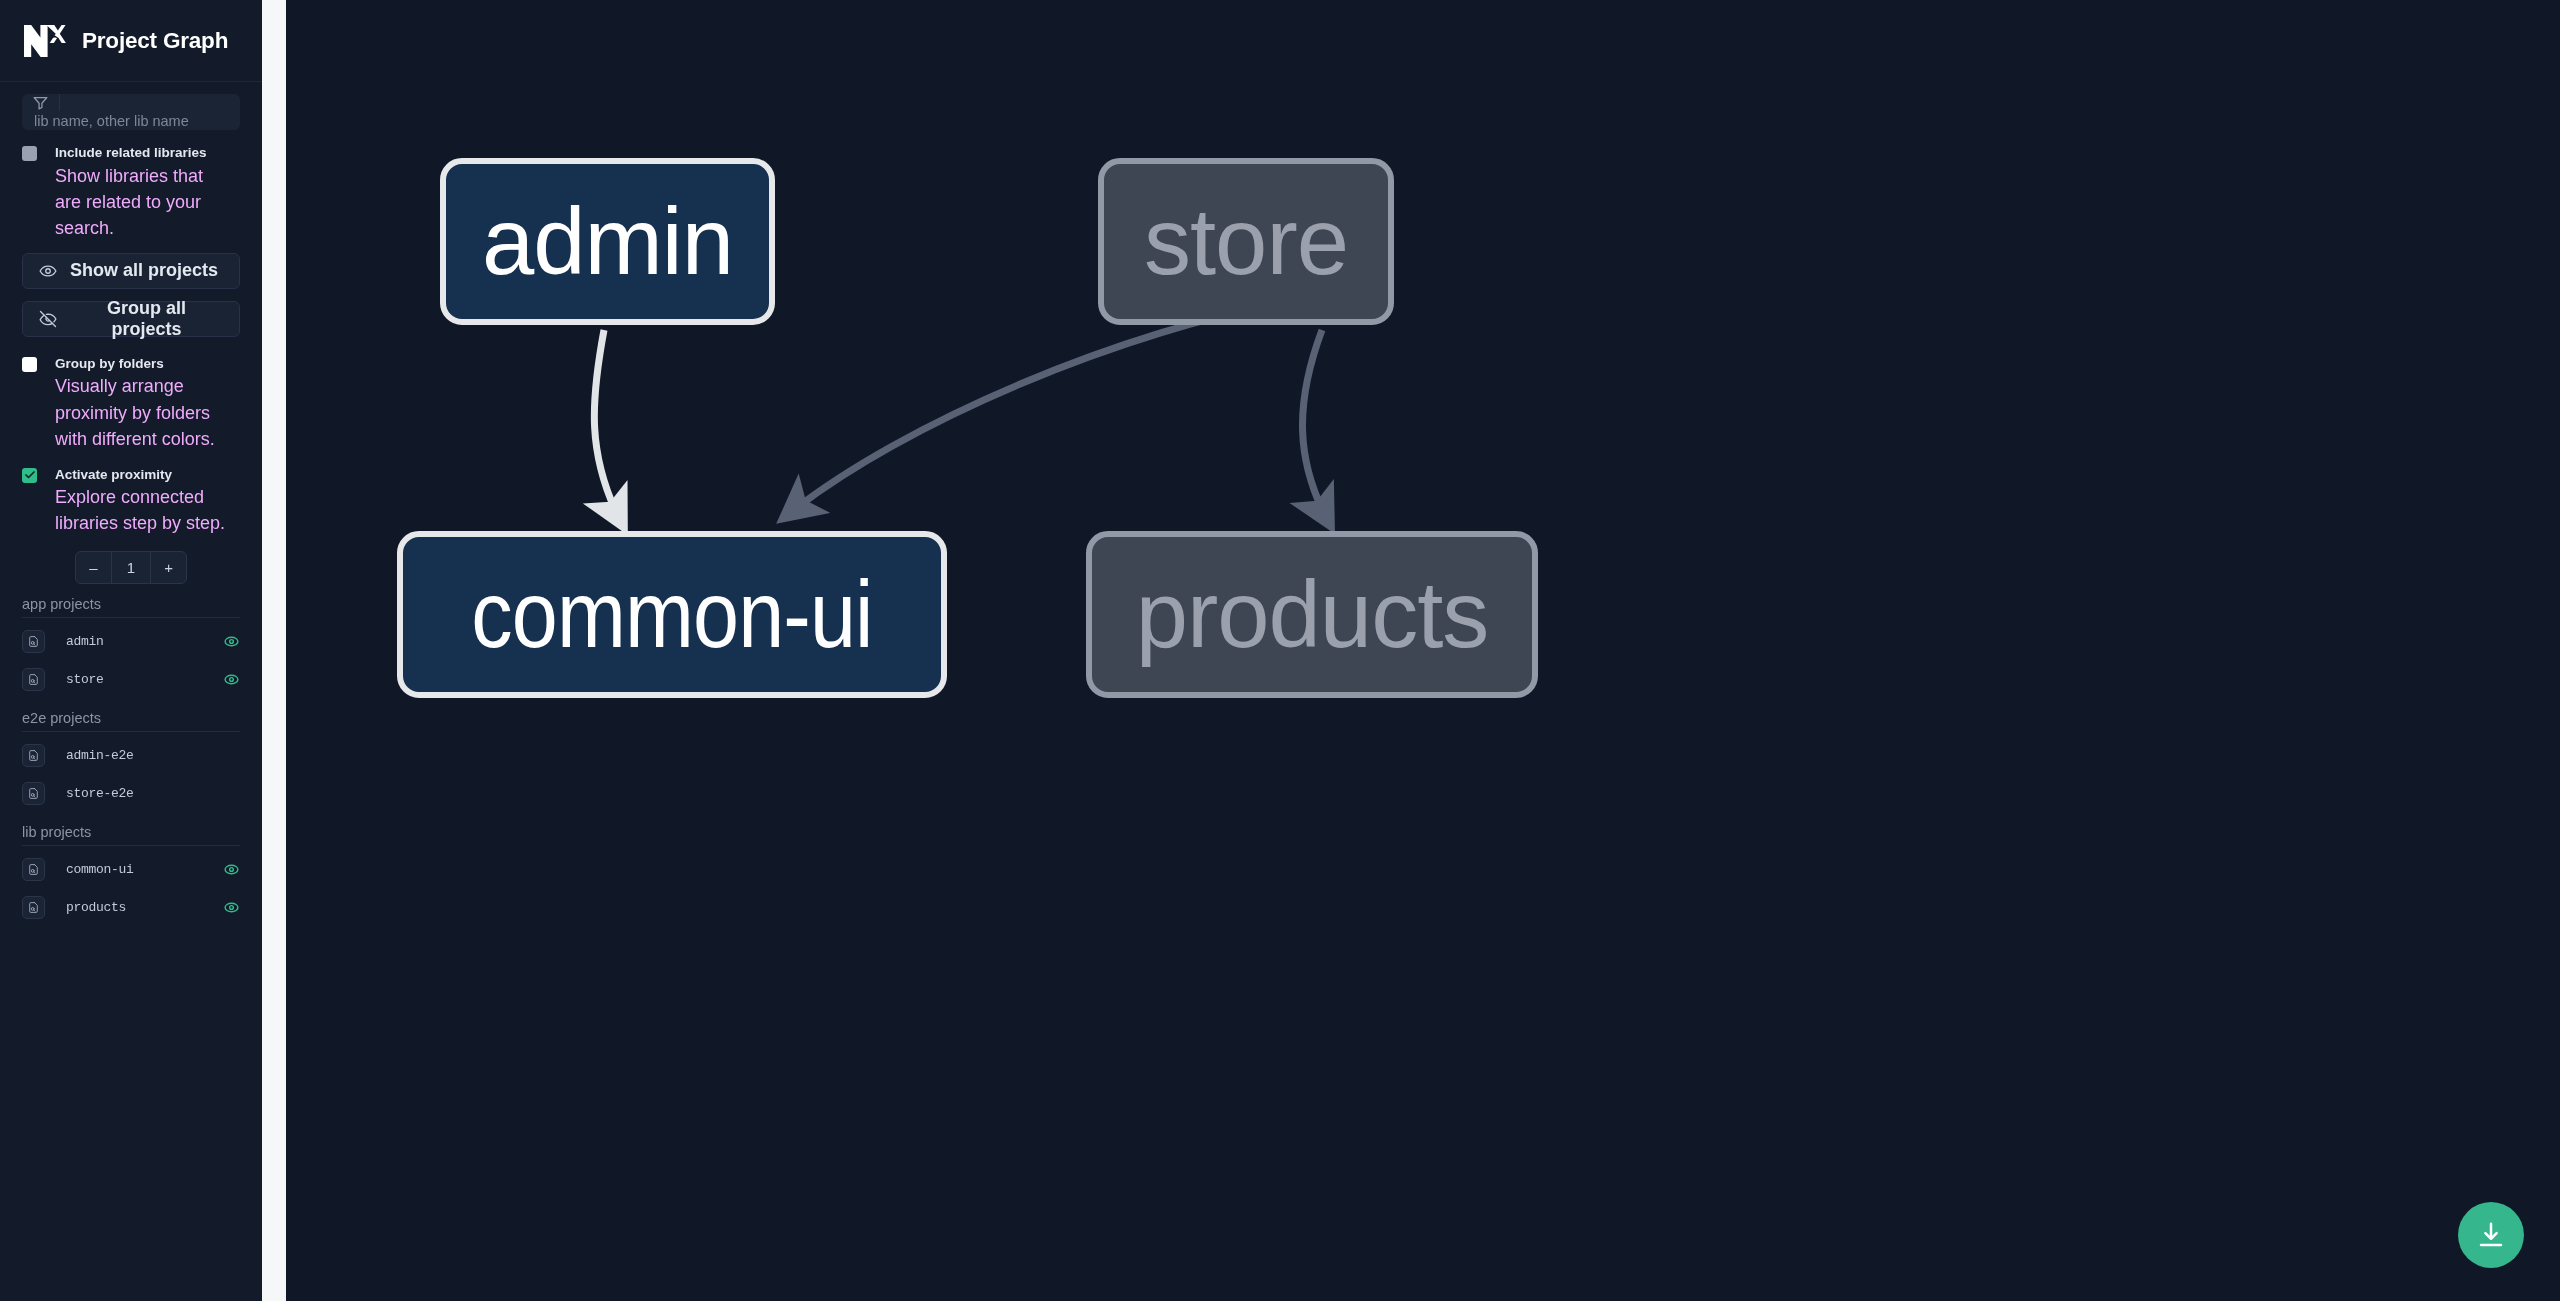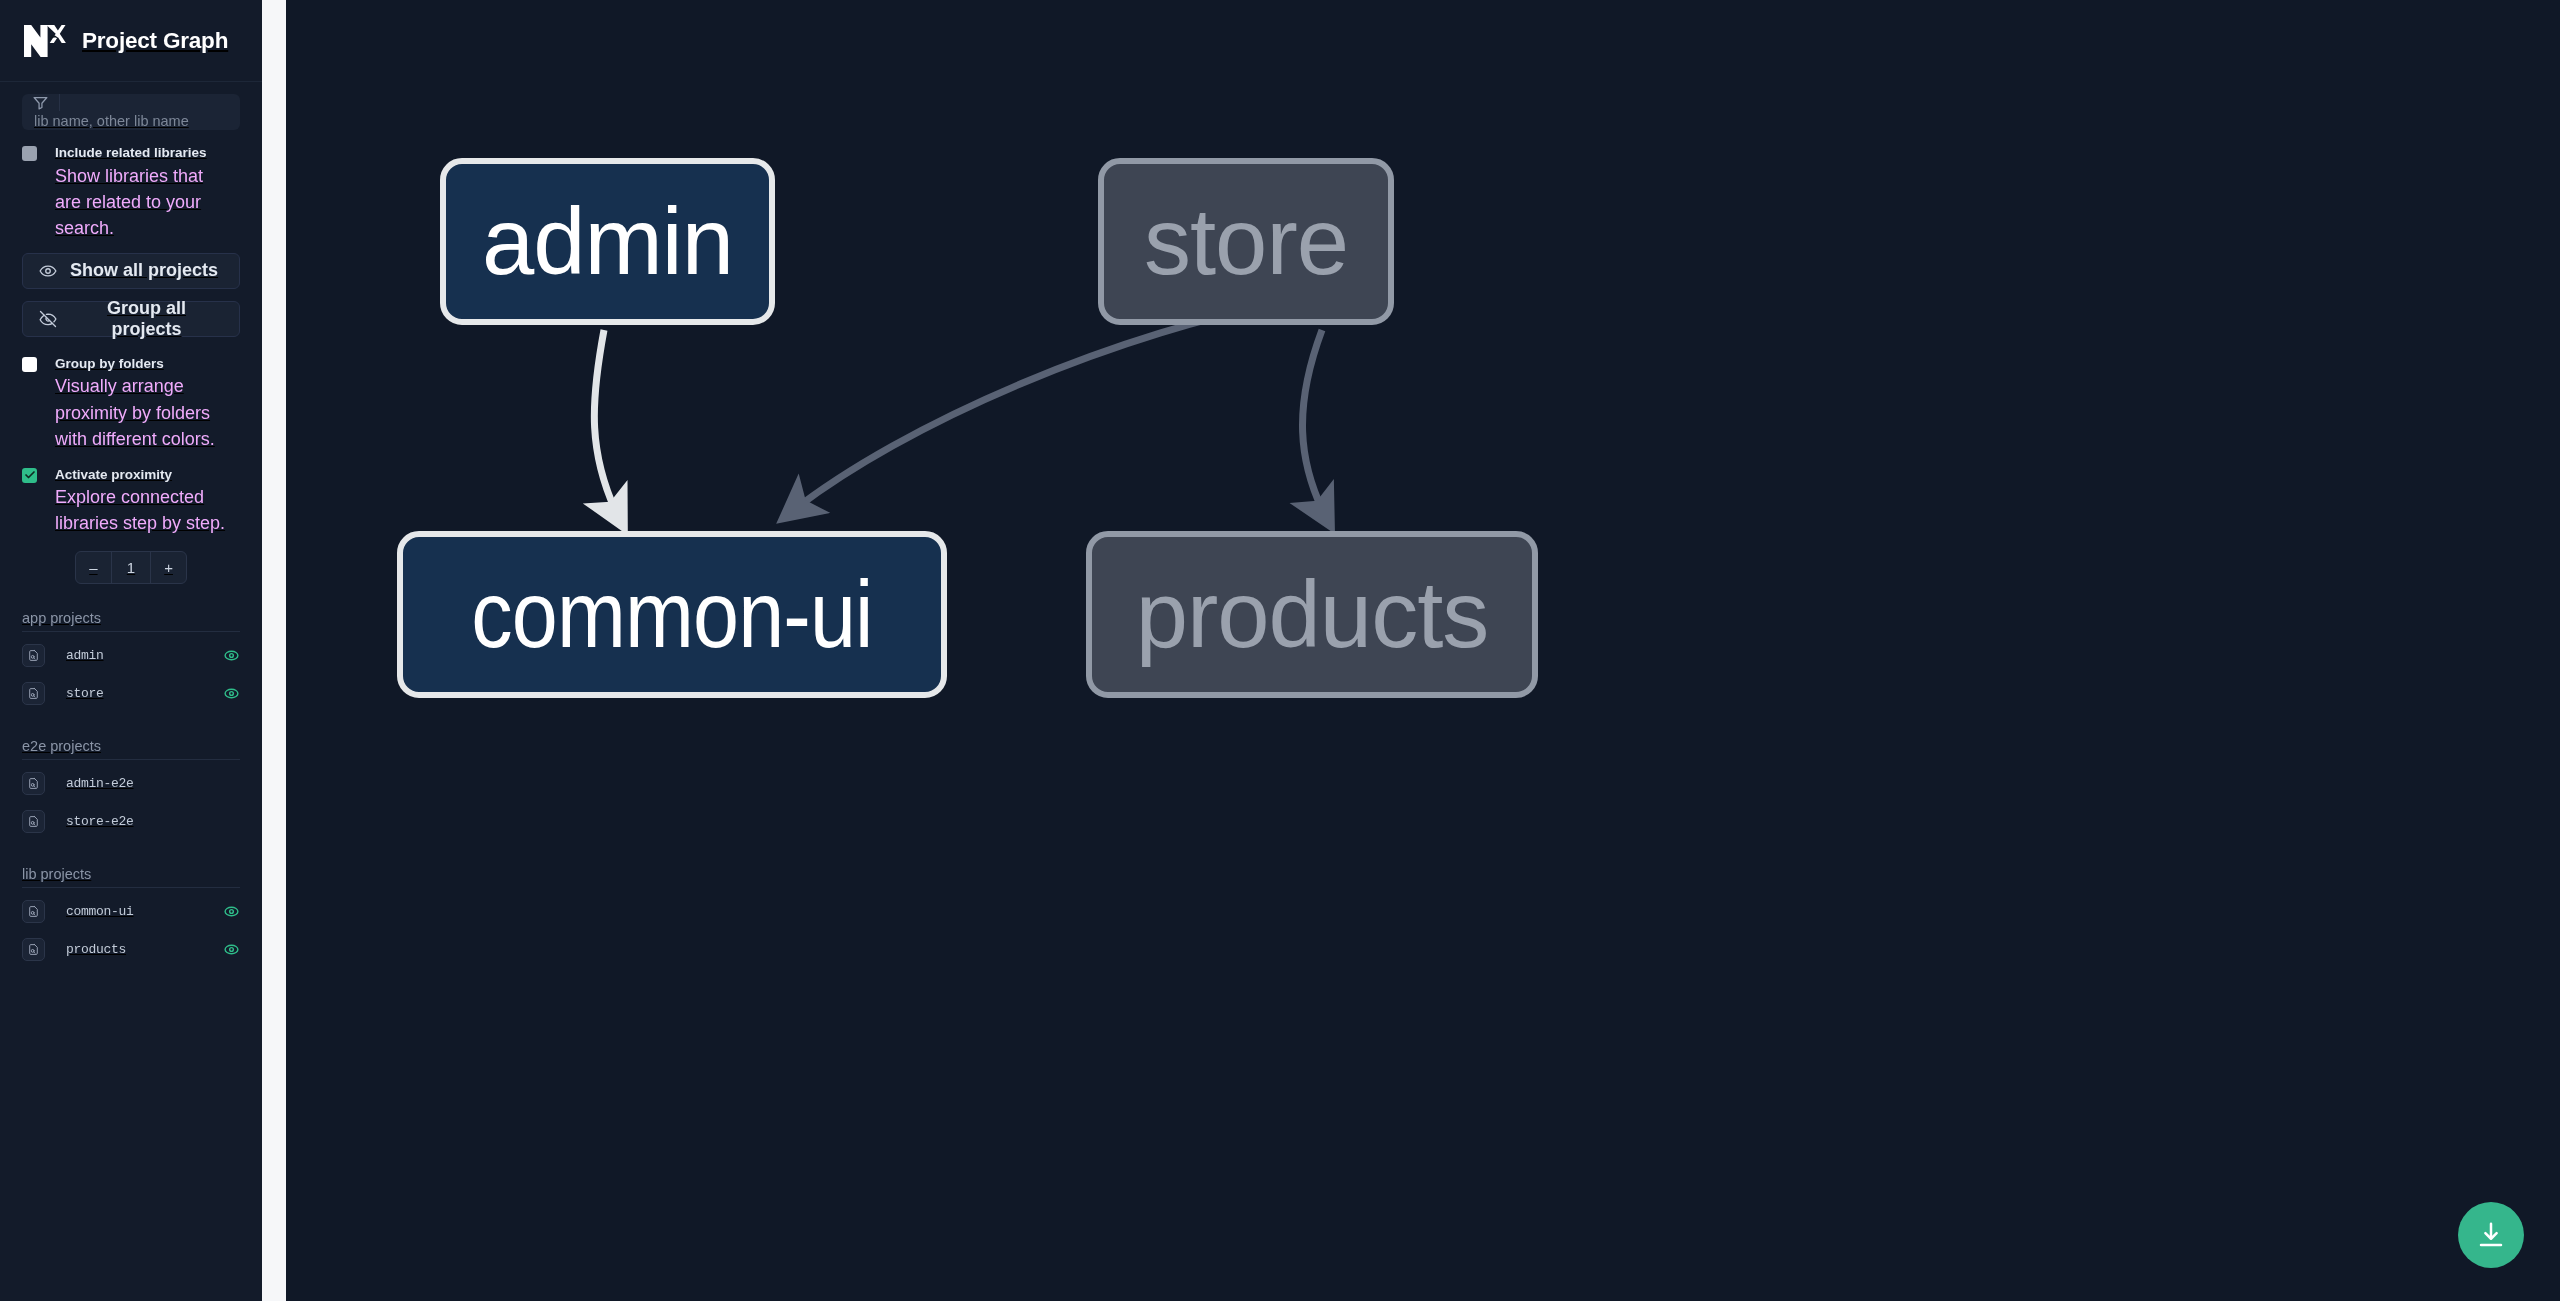--- a/index.html
+++ b/index.html
@@ -2,21 +2,21 @@
 <html><head>
 <meta charset="utf-8">
 <style>
   * { box-sizing: border-box; margin: 0; padding: 0; }
   html, body {
     width: 2560px; height: 1301px;
     background: #0f1722;
     font-family: "Liberation Sans", sans-serif;
     overflow: hidden;
   }
-  .app { display: flex; width: 2560px; height: 950px; position: relative; text-decoration: underline; }
+  .app { display: flex; width: 2560px; height: 950px; position: relative; }
 
   
   .sidebar {
     width: 262px; height: 1301px;
     background: #131b2a;
     display: flex; flex-direction: column;
     position: relative; z-index: 3;
     flex: 0 0 262px;
   }
   .sb-header {
@@ -92,21 +92,21 @@
     border: 1px solid #2a3449; border-radius: 6px; overflow: hidden;
     background: #1a2333;
   }
   .stepper > div {
     flex: 1; display: flex; align-items: center; justify-content: center;
     color: #ccd4e0; font-size: 15px; cursor: pointer;
   }
   .stepper .val { border-left: 1px solid #2a3449; border-right: 1px solid #2a3449; cursor: default; flex: 1.1; }
 
   
-  .group { margin-top: 26px; }
+  .group { margin-top: 12px; }
   .group-title { color: #8b95a7; font-size: 14.5px; padding-bottom: 5px; }
   .group-rule { height: 1px; background: #232d40; margin-bottom: 4px; }
   .proj-row {
     display: flex; align-items: center; height: 38px; gap: 0px;
     cursor: pointer;
   }
   .proj-icon-btn {
     width: 23px; height: 23px; flex: 0 0 23px;
     background: #1b2435; border: 1px solid #2b3549; border-radius: 5px;
     display: flex; align-items: center; justify-content: center;

